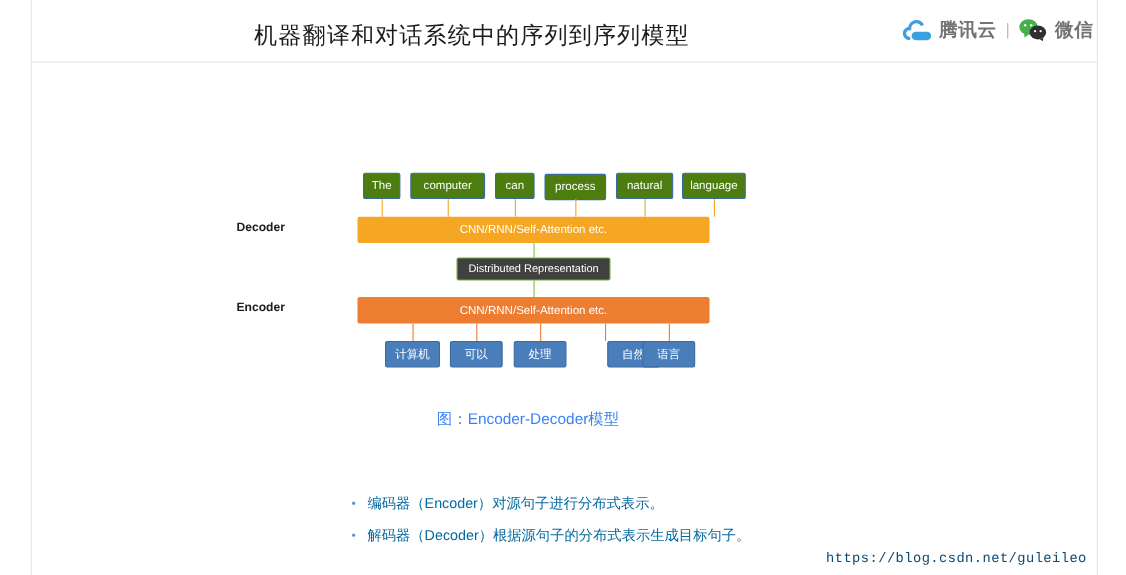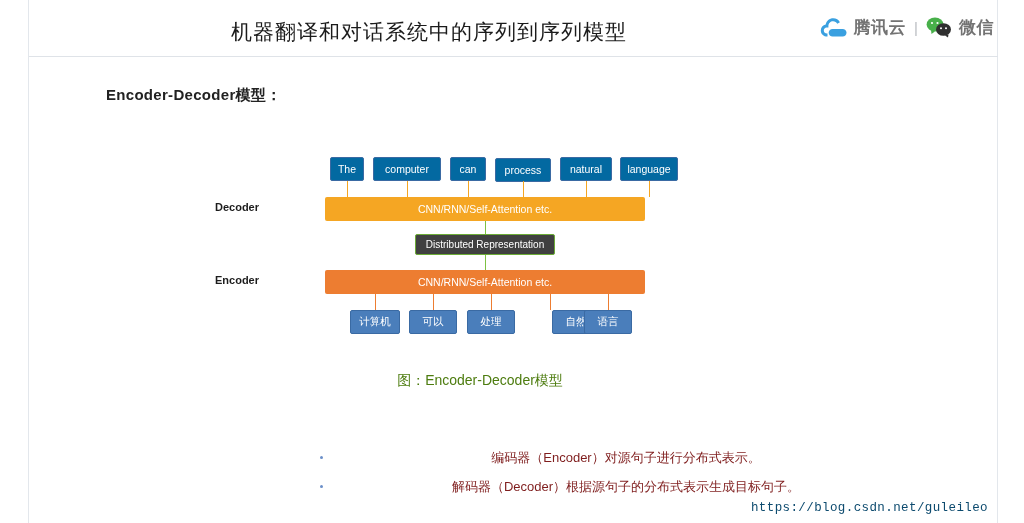--- a/index.html
+++ b/index.html
@@ -107,21 +107,21 @@
     background: #4a7ebb;
     border: 1px solid #3a6aa3;
     border-radius: 2px;
     color: #ffffff;
     font-size: 10.5px;
     display: flex;
     align-items: center;
     justify-content: center;
     box-sizing: border-box;
   }
-  .tok.out { background: #0369a1; text-align: center; }
+  .tok.out { background: #4d7c0f; text-align: center; }
   .tok.in  { background: #4a7ebb; }
 
   .bar {
     position: absolute;
     left: 55px;
     width: 320px;
     height: 24px;
     border-radius: 2px;
     color: #ffffff;
     font-size: 10.5px;
@@ -164,37 +164,36 @@
   }
   .conn.enc { background: #ed7d31; }
   .conn.green { background: #7dc242; }
 
   #fig-caption {
     position: absolute;
     left: 270px; top: 372px;
     width: 420px;
     text-align: center;
     font-size: 14px;
-    color: #4d7c0f;
+    color: #3b82f6;
   }
 
   
   #bullets {
     position: absolute;
     left: 318px; top: 450px;
     width: 600px;
   }
   .bullet {
     position: relative;
     padding-left: 16px;
     font-size: 13px;
-    color: #7f1d1d;
+    color: #0369a1;
     margin-bottom: 13px;
     line-height: 16px;
-    text-align: center;
   }
   .bullet .dot {
     position: absolute;
     left: 2px; top: 6px;
     width: 3px; height: 3px;
     background: #6b8fc9;
     border-radius: 50%;
   }
 
   
@@ -236,21 +235,20 @@
         <circle cx="11.5" cy="7" r="1.1" fill="#ffffff"></circle>
         <ellipse cx="17.5" cy="13.5" rx="7.5" ry="6.3" fill="#2f2f2f"></ellipse>
         <polygon points="22.5,18.5 22,21.5 19,19.5" fill="#2f2f2f"></polygon>
         <circle cx="15" cy="12.3" r="1" fill="#ffffff"></circle>
         <circle cx="20" cy="12.3" r="1" fill="#ffffff"></circle>
       </svg>
     </span>
     <span class="brand-text">微信</span>
   </div>
 
-  <div id="section-label">Encoder-Decoder模型：</div>
 
   <div id="figure">
 
     <div class="tok out" style="left:60px; top:12px; width:34px;">The</div>
     <div class="tok out" style="left:103px; top:12px; width:68px;">computer</div>
     <div class="tok out" style="left:180px; top:12px; width:36px;">can</div>
     <div class="tok out" style="left:225px; top:13px; width:56px;">process</div>
     <div class="tok out" style="left:290px; top:12px; width:52px;">natural</div>
     <div class="tok out" style="left:350px; top:12px; width:58px;">language</div>
 

